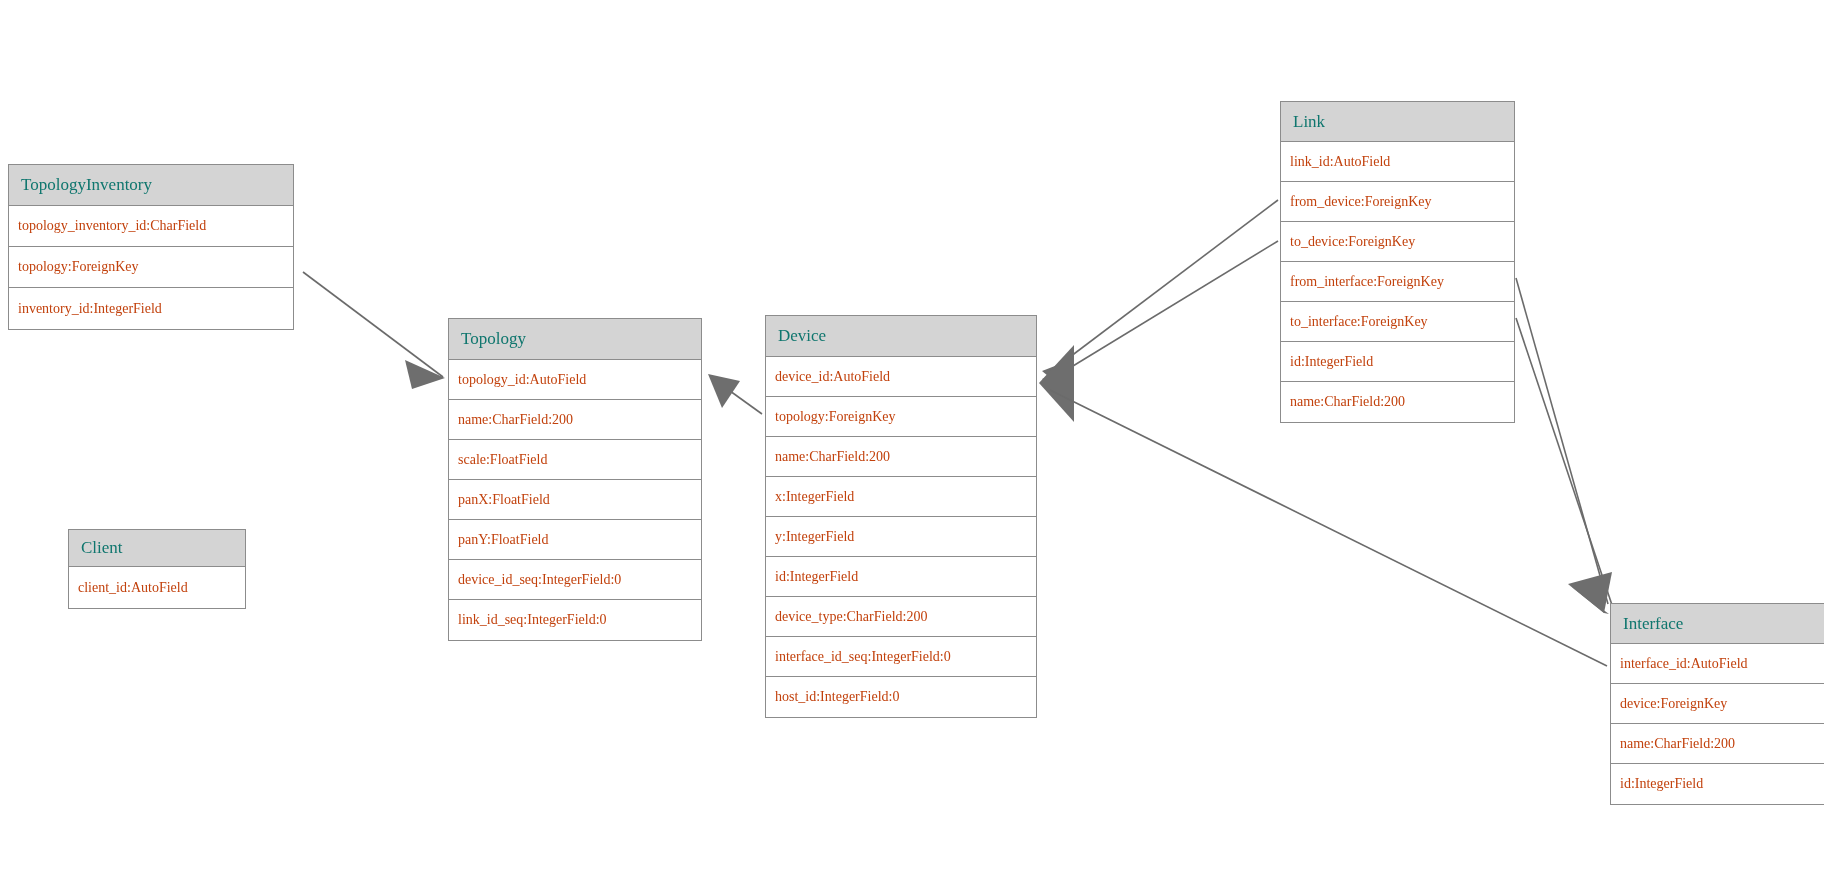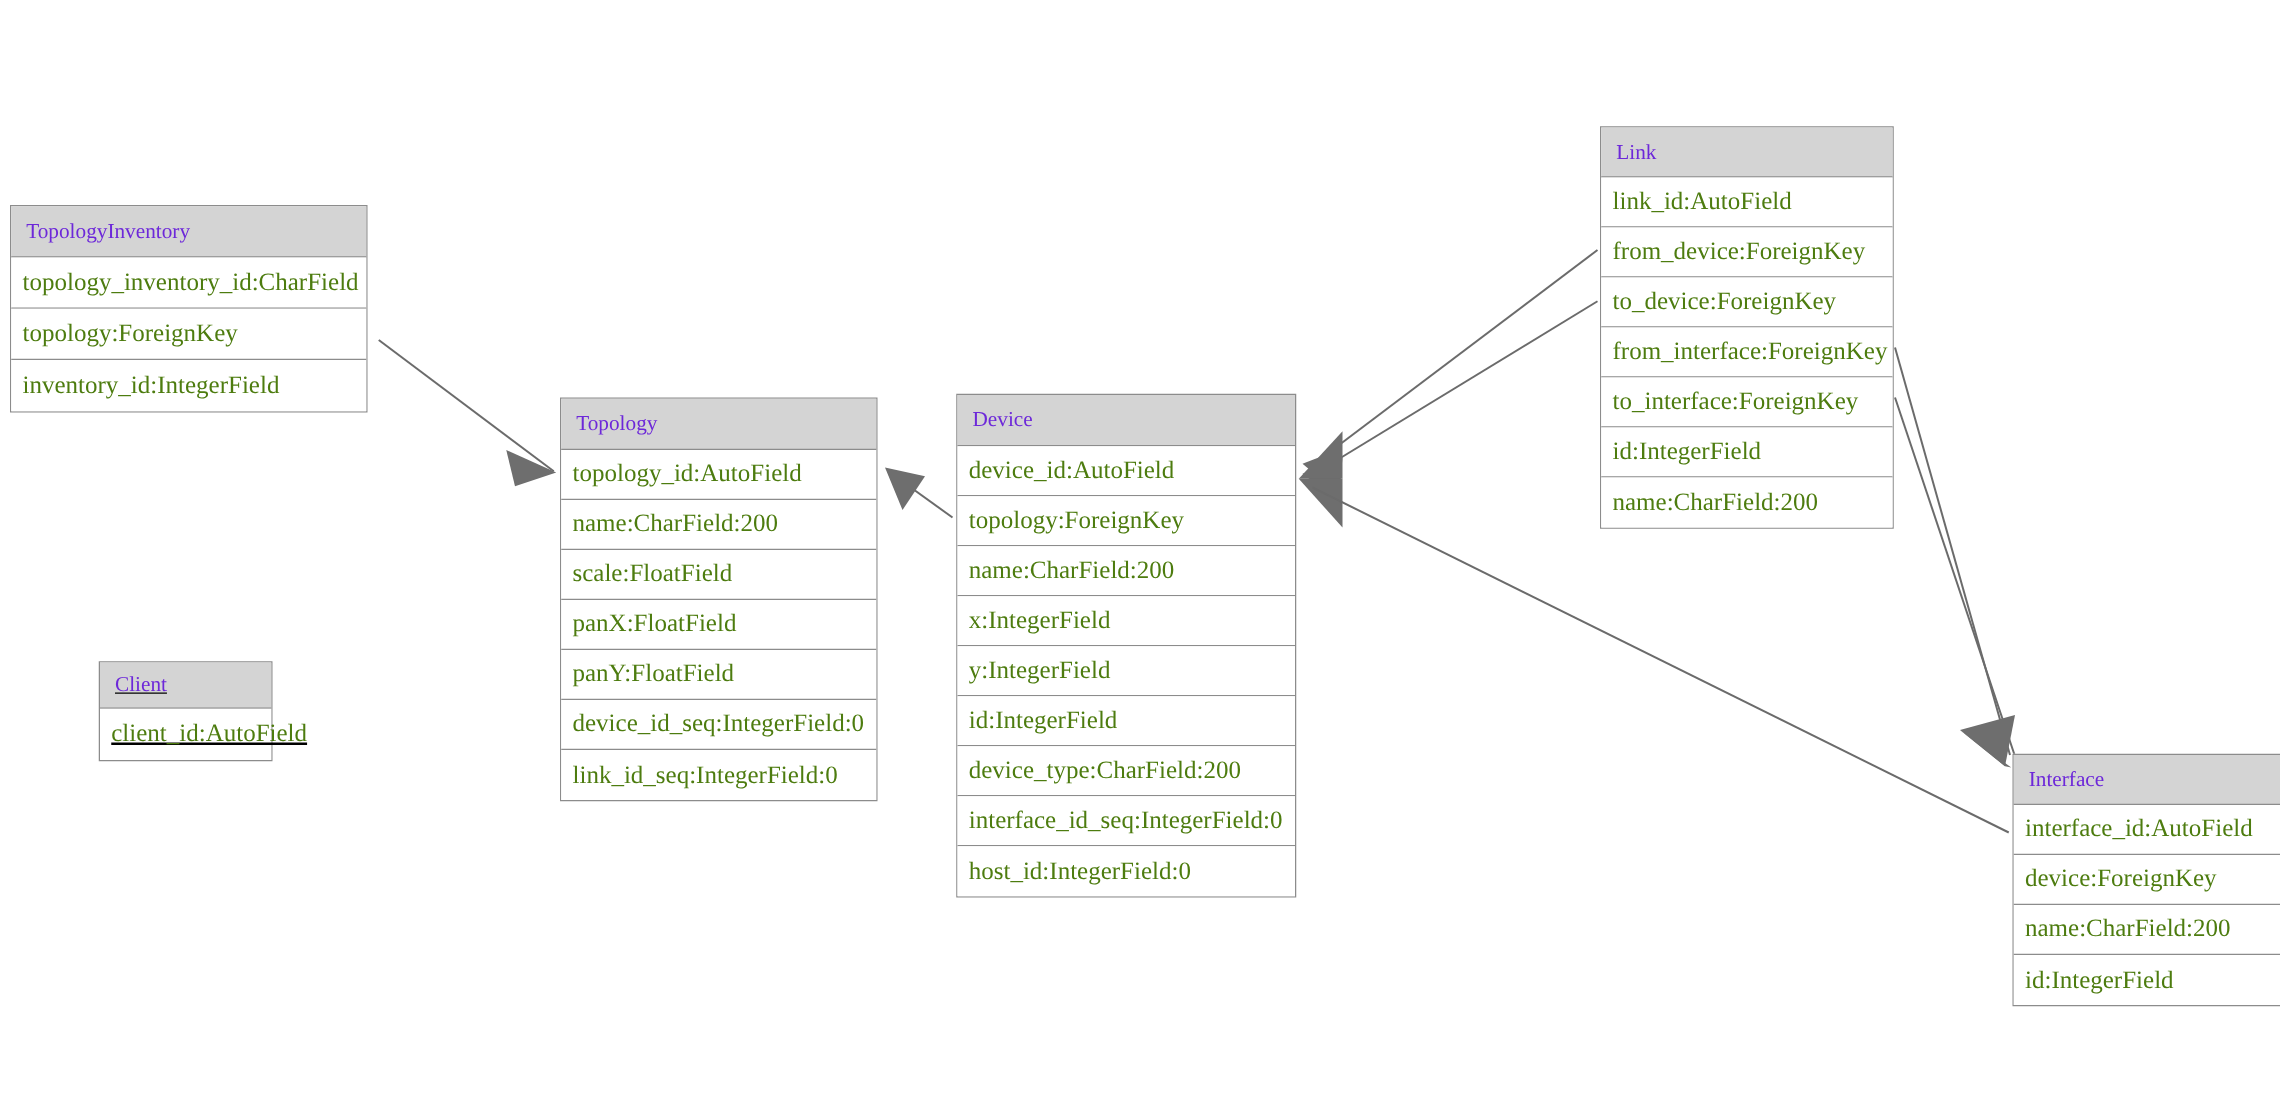--- a/index.html
+++ b/index.html
@@ -4,25 +4,25 @@
 <style>
   html,body{margin:0;padding:0;background:#ffffff;}
   body{width:1824px;height:874px;overflow:hidden;
        font-family:"Liberation Serif","DejaVu Serif",serif;}
   #canvas{position:relative;width:1824px;height:874px;}
   #edges{position:absolute;left:0;top:0;width:1824px;height:874px;}
   .entity{position:absolute;box-sizing:border-box;
           border:1px solid #8c8c8c;background:#ffffff;}
   .ent-header{box-sizing:border-box;background:#d4d4d4;
           border-bottom:1px solid #8c8c8c;
-          color:#6d28d9;font-size:17px;
+          color:#0f766e;font-size:17px;
           padding:0 0 0 12px;display:flex;align-items:center;}
   .ent-row{box-sizing:border-box;background:#ffffff;
           border-bottom:1px solid #8c8c8c;
-          color:#4d7c0f;font-size:20px;
+          color:#c2410c;font-size:14px;
           padding:0 0 0 9px;display:flex;align-items:center;
           white-space:nowrap;}
   .ent-row:last-child{border-bottom:none;}
 </style>
 </head>
 <body>
 
 <div id="canvas">
 
   <svg id="edges" viewBox="0 0 1824 874" xmlns="http://www.w3.org/2000/svg">
@@ -70,21 +70,21 @@
     </g>
   </svg>
 
   <div id="entities-layer">
       <div class="entity" style="left: 8px; top: 164px; width: 286px;">
         <div class="ent-header" style="height: 41px;">TopologyInventory</div>
         <div class="ent-row" style="height: 41px;">topology_inventory_id:CharField</div>
         <div class="ent-row" style="height: 41px;">topology:ForeignKey</div>
         <div class="ent-row" style="height: 41px;">inventory_id:IntegerField</div>
       </div>
-      <div class="entity" style="left: 79px; top: 529px; width: 139px; text-decoration: underline;">
+      <div class="entity" style="left: 68px; top: 529px; width: 178px;">
         <div class="ent-header" style="height: 37px;">Client</div>
         <div class="ent-row" style="height: 41px;">client_id:AutoField</div>
       </div>
       <div class="entity" style="left: 448px; top: 318px; width: 254px;">
         <div class="ent-header" style="height: 41px;">Topology</div>
         <div class="ent-row" style="height: 40px;">topology_id:AutoField</div>
         <div class="ent-row" style="height: 40px;">name:CharField:200</div>
         <div class="ent-row" style="height: 40px;">scale:FloatField</div>
         <div class="ent-row" style="height: 40px;">panX:FloatField</div>
         <div class="ent-row" style="height: 40px;">panY:FloatField</div>

